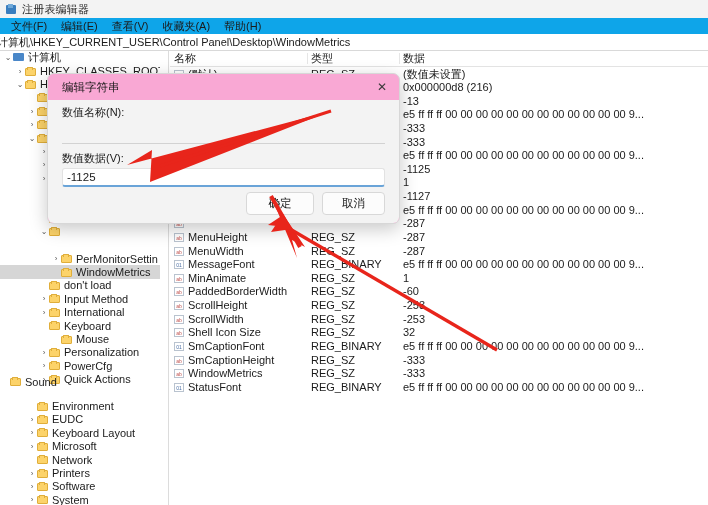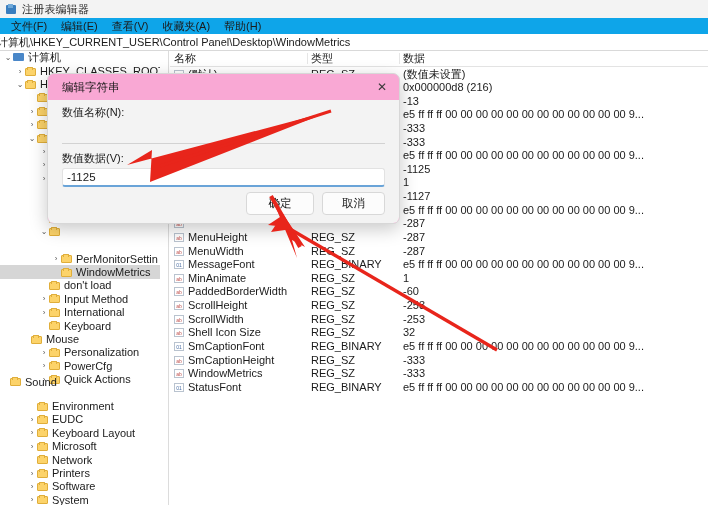--- a/index.html
+++ b/index.html
@@ -242,21 +242,21 @@
         </span>
         <span class="lbl">International</span>
       </div>
       <div class="tnode" style="position: absolute; left: 0px; top: 268px; width: 160px; padding-left: 39px;">
         <span class="chev none">&nbsp;</span>
         <span class="folder">
           <i></i>
         </span>
         <span class="lbl">Keyboard</span>
       </div>
-      <div class="tnode" style="position: absolute; left: 0px; top: 281.4px; width: 160px; padding-left: 21px;">
+      <div class="tnode" style="position: absolute; left: 0px; top: 281.4px; width: 160px; padding-left: 51px;">
         <span class="chev none">&nbsp;</span>
         <span class="folder">
           <i></i>
         </span>
         <span class="lbl">Mouse</span>
       </div>
       <div class="tnode" style="position: absolute; left: 0px; top: 294.8px; width: 160px; padding-left: 39px;">
         <span class="chev">›</span>
         <span class="folder">
           <i></i>

